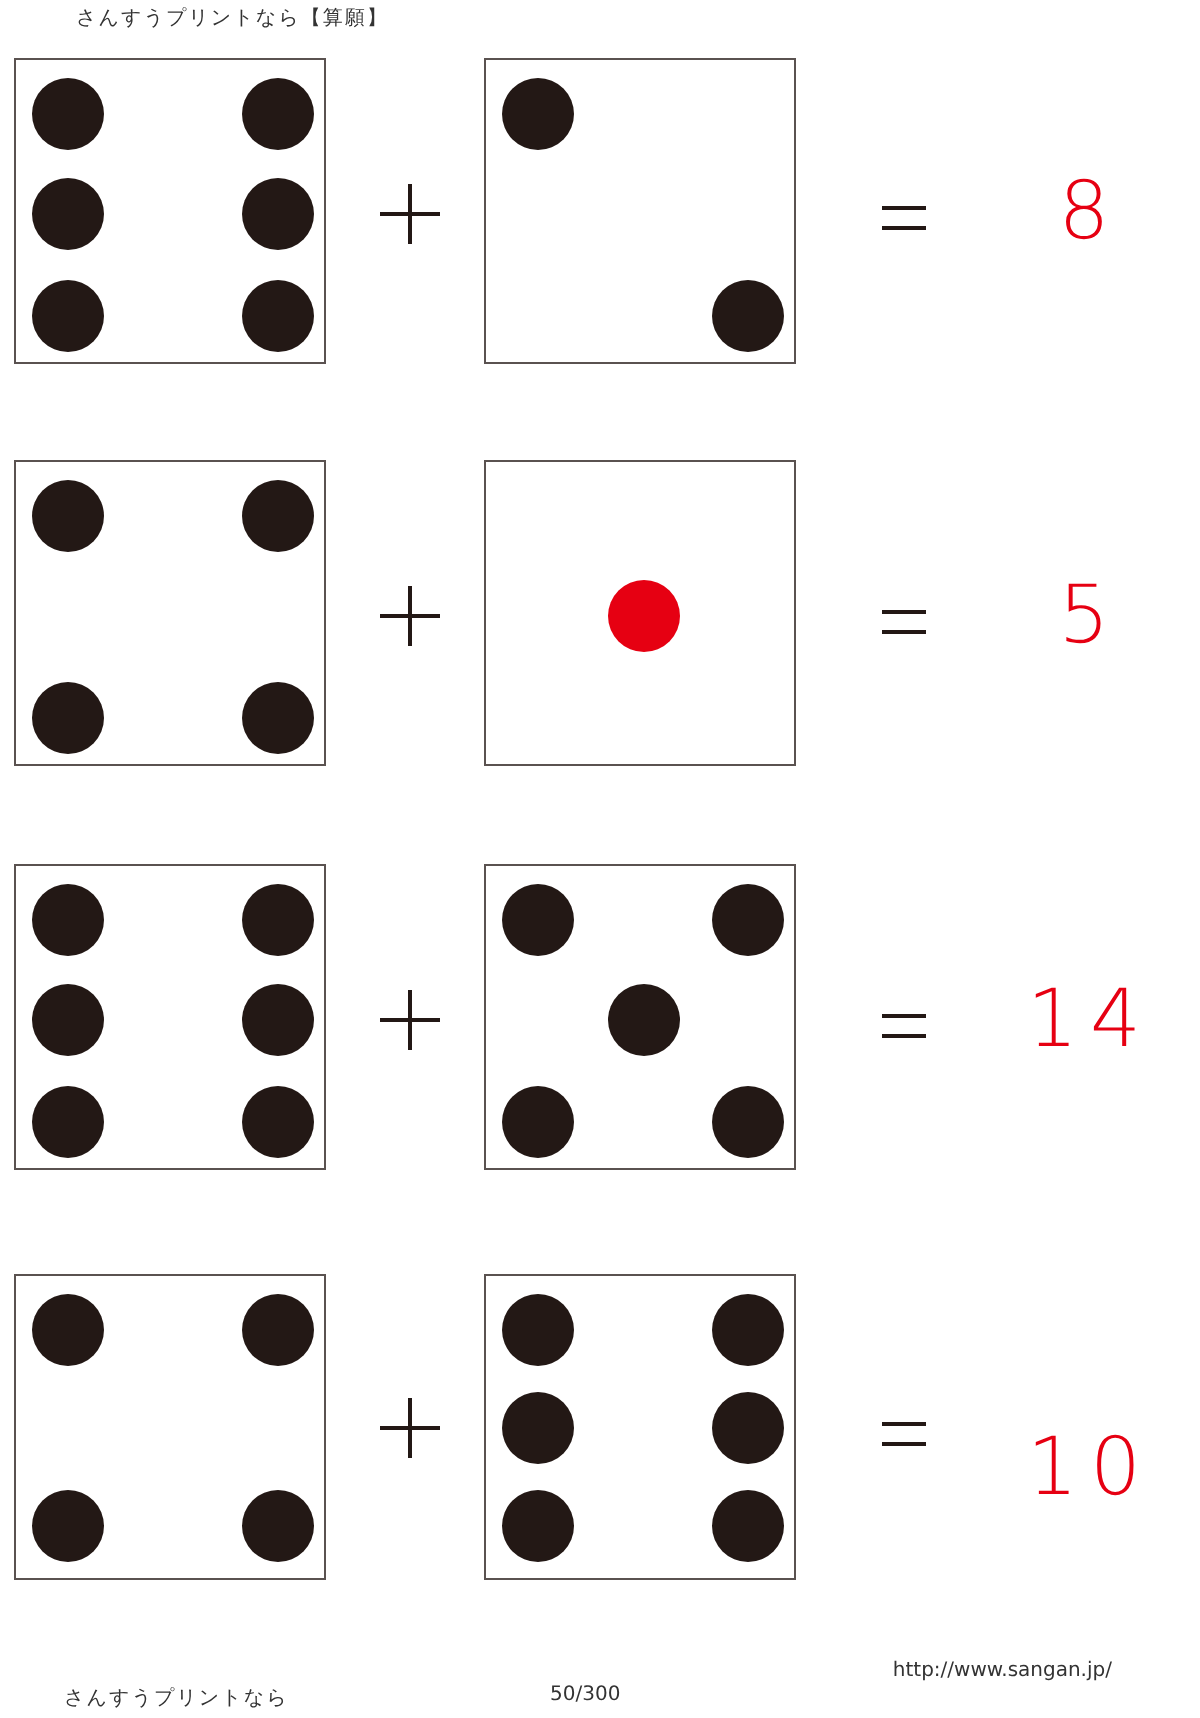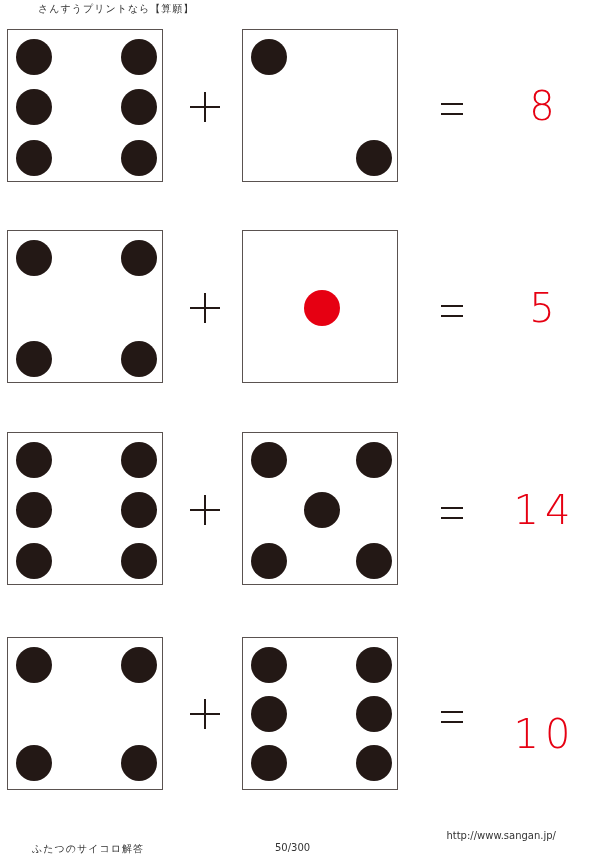--- a/index.html
+++ b/index.html
@@ -95,17 +95,17 @@
     <div class="pip" style="left:113px;top:9px;"></div>
     <div class="pip" style="left:8px;top:58px;"></div>
     <div class="pip" style="left:113px;top:58px;"></div>
     <div class="pip" style="left:8px;top:107px;"></div>
     <div class="pip" style="left:113px;top:107px;"></div>
   </div>
   <div class="equals" style="top:74px;"></div>
   <div class="answer" style="top:54px;margin-top:20px;">10</div>
 </div>
 
-<div class="footer-left">ふたつのサイコロ解答</div>
+<div class="footer-left">さんすうプリントなら</div>
 <div class="footer-page">50/300</div>
 <div class="footer-copy">
   <div>http://www.sangan.jp/</div>
 </div>
 
 </body></html>

